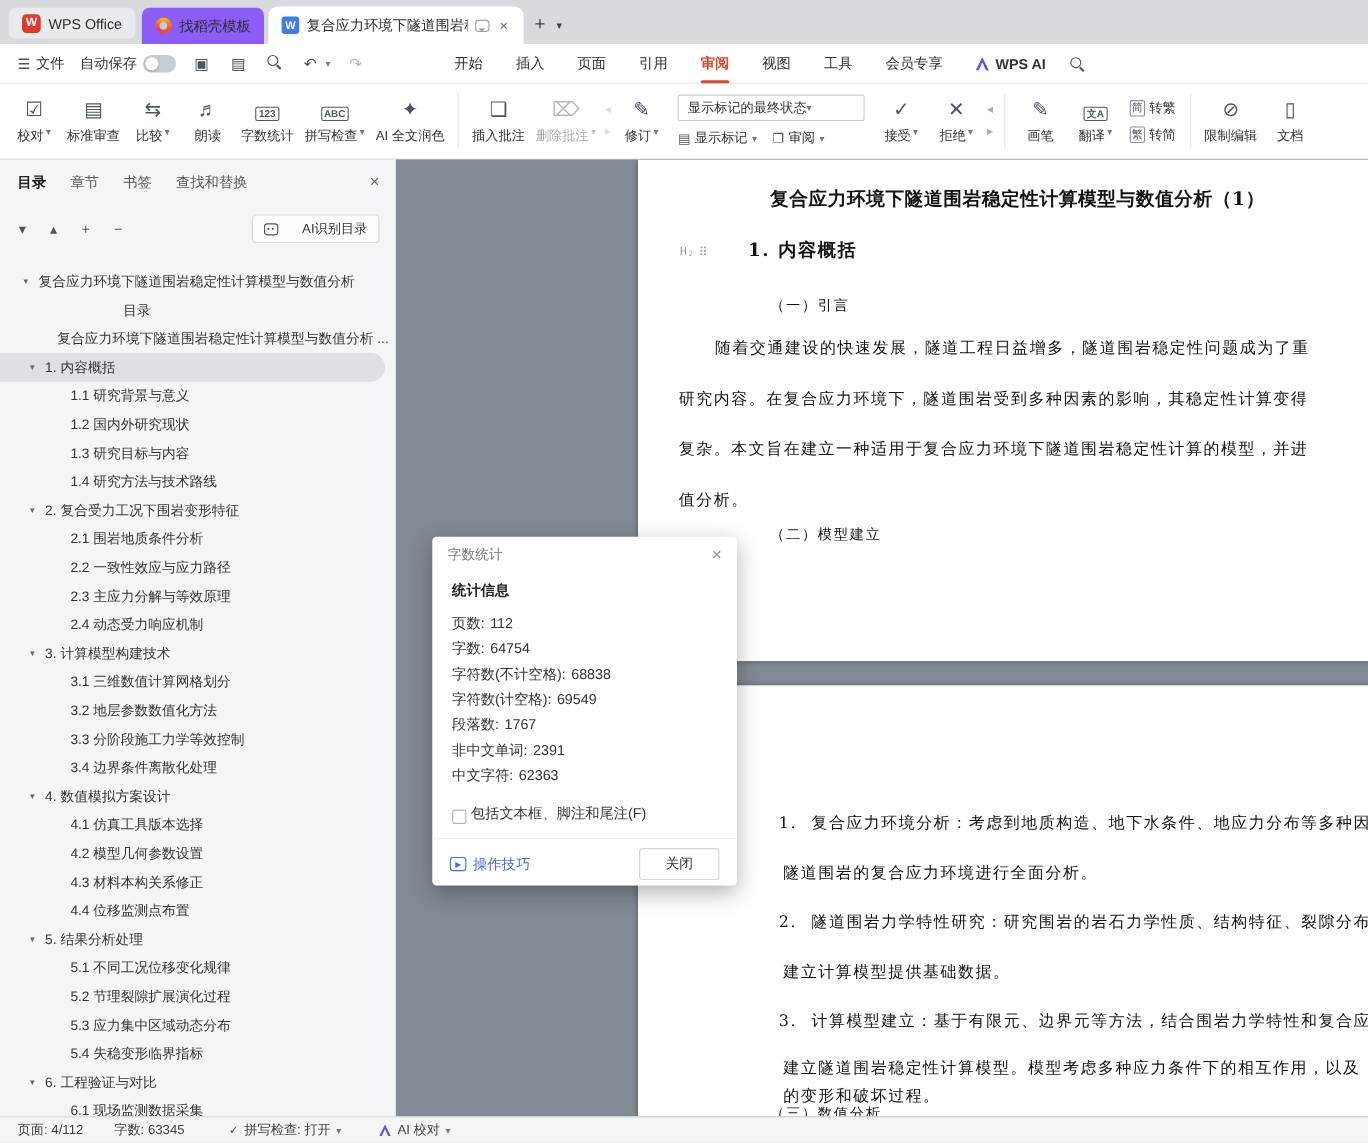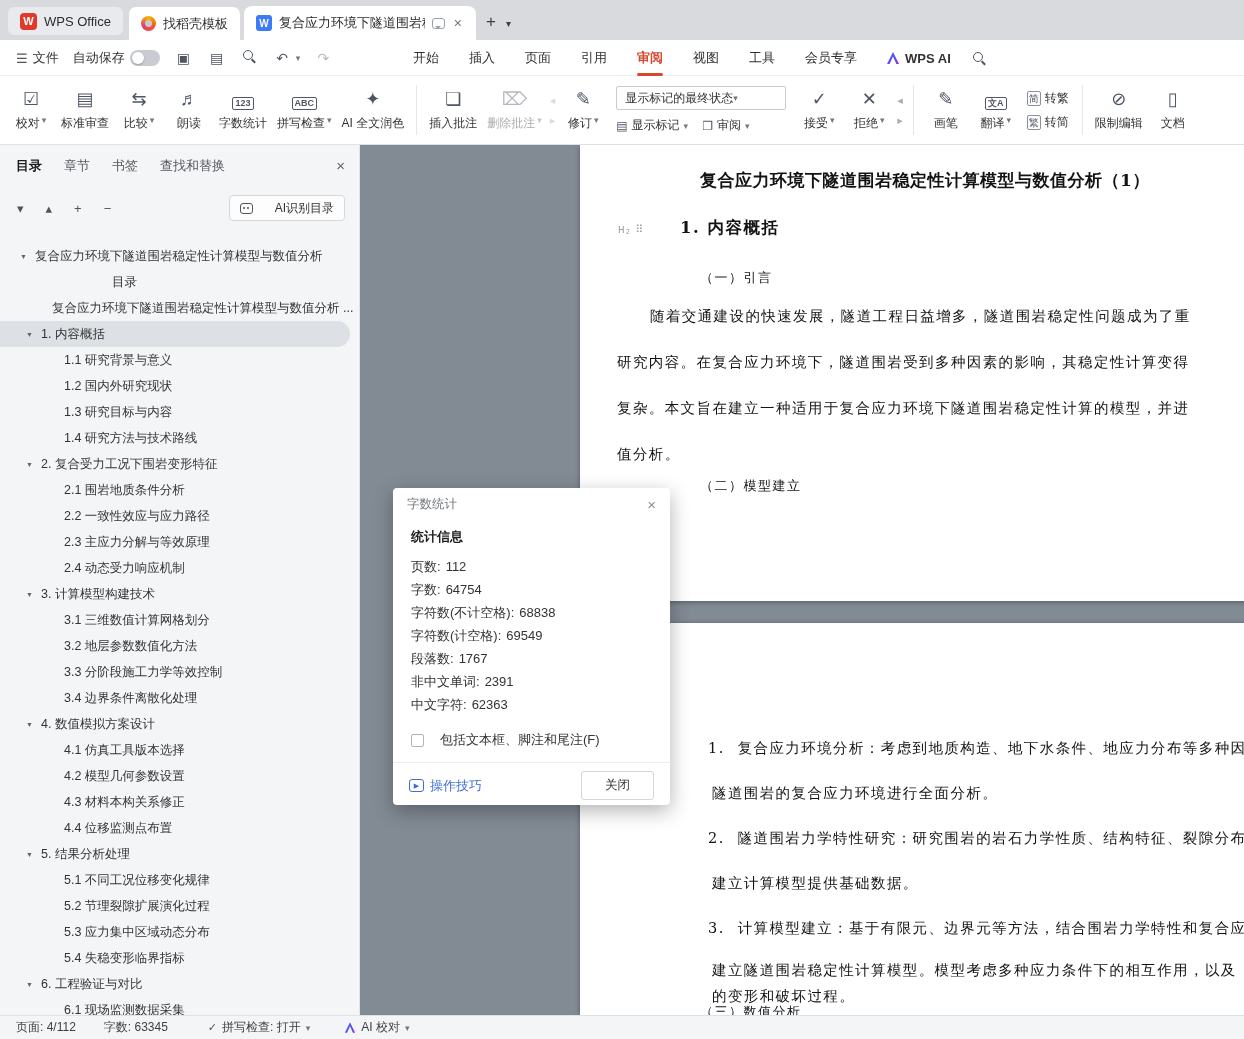--- a/index.html
+++ b/index.html
@@ -4,21 +4,21 @@
 <style>
   *{margin:0;padding:0;box-sizing:border-box}
   html,body{width:1244px;height:1039px;overflow:hidden}
   body{font-family:"Liberation Sans",sans-serif;background:#838b95;position:relative;color:#333}
   #app{position:absolute;inset:0;overflow:hidden}
 
   
   .tabbar{position:absolute;top:0;left:0;right:0;height:40px;background:#d8dade;display:flex;align-items:flex-end;padding-left:8px}
   .tab{display:flex;align-items:center;gap:7px;font-size:13px;color:#2c2c2c;padding:0 12px;white-space:nowrap}
   .tab-home{height:28px;margin-bottom:5px;background:#e8eaed;border-radius:6px}
-  .tab-docer{height:33px;background:#ffffff;border-radius:7px 7px 0 0;margin-left:6px}
+  .tab-docer{height:33px;background:#8b5cf6;border-radius:7px 7px 0 0;margin-left:6px}
   .tab-doc{height:34px;background:#ffffff;border-radius:8px 8px 0 0;margin-left:4px;max-width:232px}
   .tab-doc .ttl{max-width:150px;overflow:hidden;text-overflow:clip;white-space:nowrap}
   .wpslogo{width:17px;height:17px;border-radius:4px;background:#e2382c;color:#fff;font-weight:bold;font-size:11px;display:flex;align-items:center;justify-content:center}
   .docerlogo{width:15px;height:15px;border-radius:50%;background:conic-gradient(#f7b500,#f2572b,#e23a76,#f7b500);position:relative}
   .docerlogo::after{content:"";position:absolute;inset:4px;background:#c7cbd1;border-radius:50%}
   .wicon{width:16px;height:16px;border-radius:3px;background:#3d7bf5;color:#fff;font-weight:bold;font-size:10px;display:flex;align-items:center;justify-content:center;flex:none}
   .bubble{width:13px;height:11px;border:1.3px solid #9aa0a8;border-radius:3px;position:relative;flex:none}
   .bubble::after{content:"";position:absolute;left:2px;bottom:-4px;border:3px solid transparent;border-top-color:#9aa0a8}
   .tclose{color:#70747a;font-size:14px;line-height:1;padding:2px}
   .newtab{font-size:17px;color:#3c3f44;margin-left:10px;margin-bottom:8px}
@@ -95,21 +95,21 @@
   .pmark{position:absolute;top:14px;left:4px;width:12px;height:10px;background:linear-gradient(#4a79e4 0 2px,transparent 2px 4px,#4a79e4 4px 6px,transparent 6px 8px,#4a79e4 8px 10px)}
 
   
   .dialog{position:absolute;left:393px;top:488px;width:277px;height:317px;background:#fff;border-radius:4px;box-shadow:0 6px 20px rgba(0,0,0,.3);z-index:60;font-size:13px}
   .dtitlebar{height:32px;display:flex;align-items:center;justify-content:space-between;padding:0 14px;font-size:12.5px;color:#73777e}
   .dclose{color:#8b8f96;font-size:15px;line-height:1}
   .dbody{padding:2px 18px 0}
   .dshead{font-weight:bold;color:#222;margin:6px 0 9px}
   .dsrow{height:23px;display:flex;align-items:center;color:#333}
   .dsrow .sv{margin-left:5px}
-  .dcheck{display:flex;align-items:center;gap:16px;margin:15px 0 13px;color:#333}
+  .dcheck{display:flex;align-items:flex-end;gap:4px;margin:15px 0 13px;color:#333}
   .cbox{width:13px;height:13px;border:1px solid #b0b3b8;border-radius:2px;background:#fff;flex:none}
   .dfoot{border-top:1px solid #ececee;height:46px;display:flex;align-items:center;justify-content:space-between;padding:0 16px}
   .dlink{color:#3f6cd6;display:flex;align-items:center;gap:6px}
   .plic{width:15px;height:13px;border:1.2px solid #3f6cd6;border-radius:3px;font-size:7px;display:flex;align-items:center;justify-content:center;color:#3f6cd6}
   .dbtn{border:1px solid #d4d6da;border-radius:3px;background:#fff;padding:5px 23px;font-size:12.5px;color:#333}
 
   
   .statusbar{position:absolute;left:0;right:0;bottom:0;height:24px;background:#f4f5f7;border-top:1px solid #dfe1e4;display:flex;align-items:center;padding:0 16px;font-size:12px;color:#3c3f44;z-index:70}
   .sbitem{display:flex;align-items:center;gap:5px;margin-right:28px;white-space:nowrap}
   .sbico{font-size:11px;color:#4e555f}

